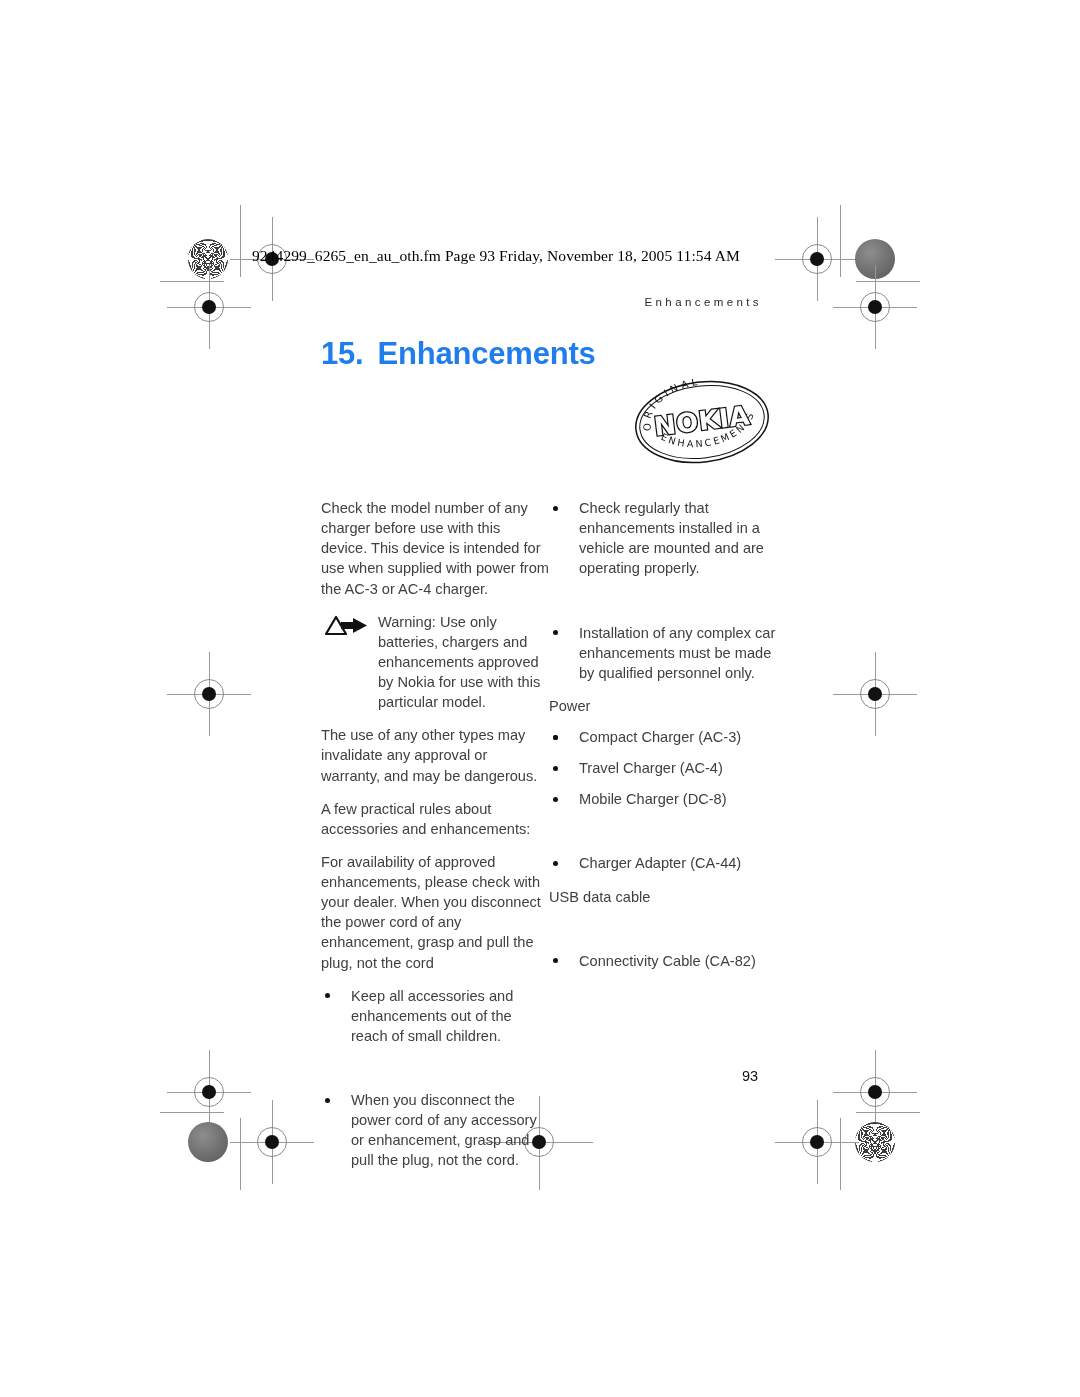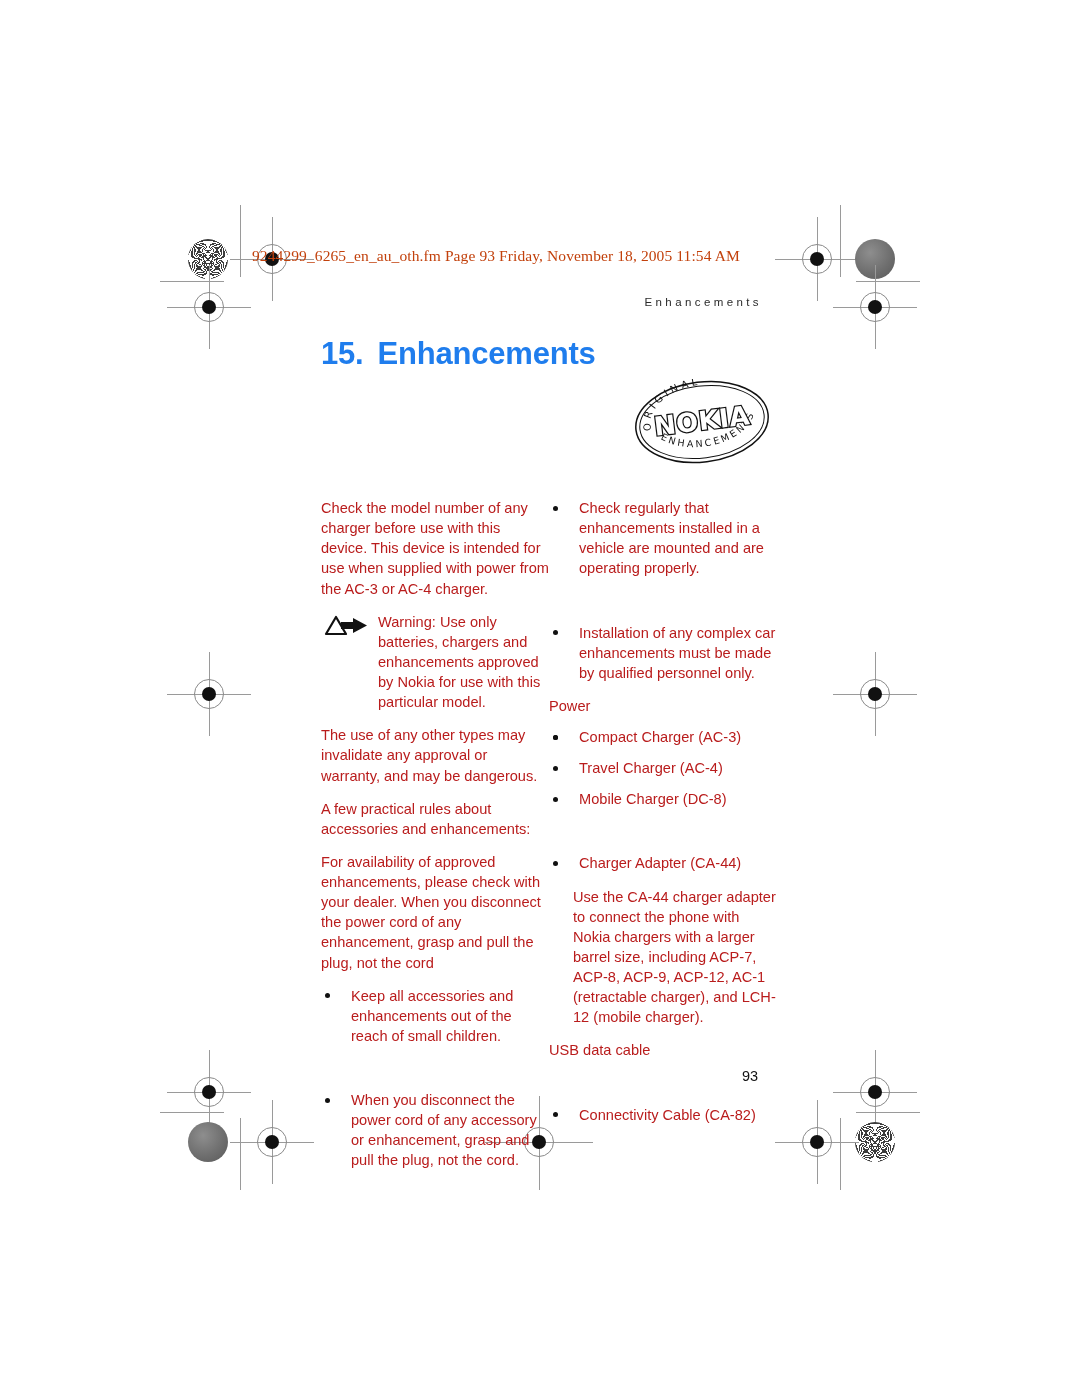--- a/index.html
+++ b/index.html
@@ -63,21 +63,21 @@
     width: 1.3px;
   }
 
   
   .filename-line {
     position: absolute;
     left: 252px;
     top: 247px;
     font-family: "Liberation Serif", serif;
     font-size: 15.5px;
-    color: #c2410c;
+    color: #000000;
     letter-spacing: 0.1px;
     white-space: nowrap;
   }
 
   .running-head {
     position: absolute;
     left: 300px;
     top: 296px;
     width: 462px;
     text-align: right;
@@ -105,21 +105,21 @@
     top: 379px;
     width: 140px;
     height: 86px;
   }
 
   
   .col {
     position: absolute;
     font-size: 14.6px;
     line-height: 1.38;
-    color: #b91c1c;
+    color: #404040;
   }
   .col-left  { left: 321px; top: 498px; width: 228px; }
   .col-right { left: 549px; top: 498px; width: 228px; }
 
   p { margin: 0 0 13px 0; }
 
   ul { margin: 0 0 13px 0; padding: 0; list-style: none; }
   li {
     position: relative;
     padding-left: 30px;
@@ -338,21 +338,20 @@
     <li>
       <span class="dot"></span>
       <span>Mobile Charger (DC-8)</span>
     </li>
     <li>
       <span class="dot"></span>
       <span>Charger Adapter (CA-44)</span>
     </li>
   </ul>
 
-  <p class="indent-para">Use the CA-44 charger adapter to connect the phone with Nokia chargers with a larger barrel size, including ACP-7, ACP-8, ACP-9, ACP-12, AC-1 (retractable charger), and LCH-12 (mobile charger).</p>
 
   <p class="section-label">USB data cable</p>
 
   <ul>
     <li>
       <span class="dot"></span>
       <span>Connectivity Cable (CA-82)</span>
     </li>
   </ul>
 

